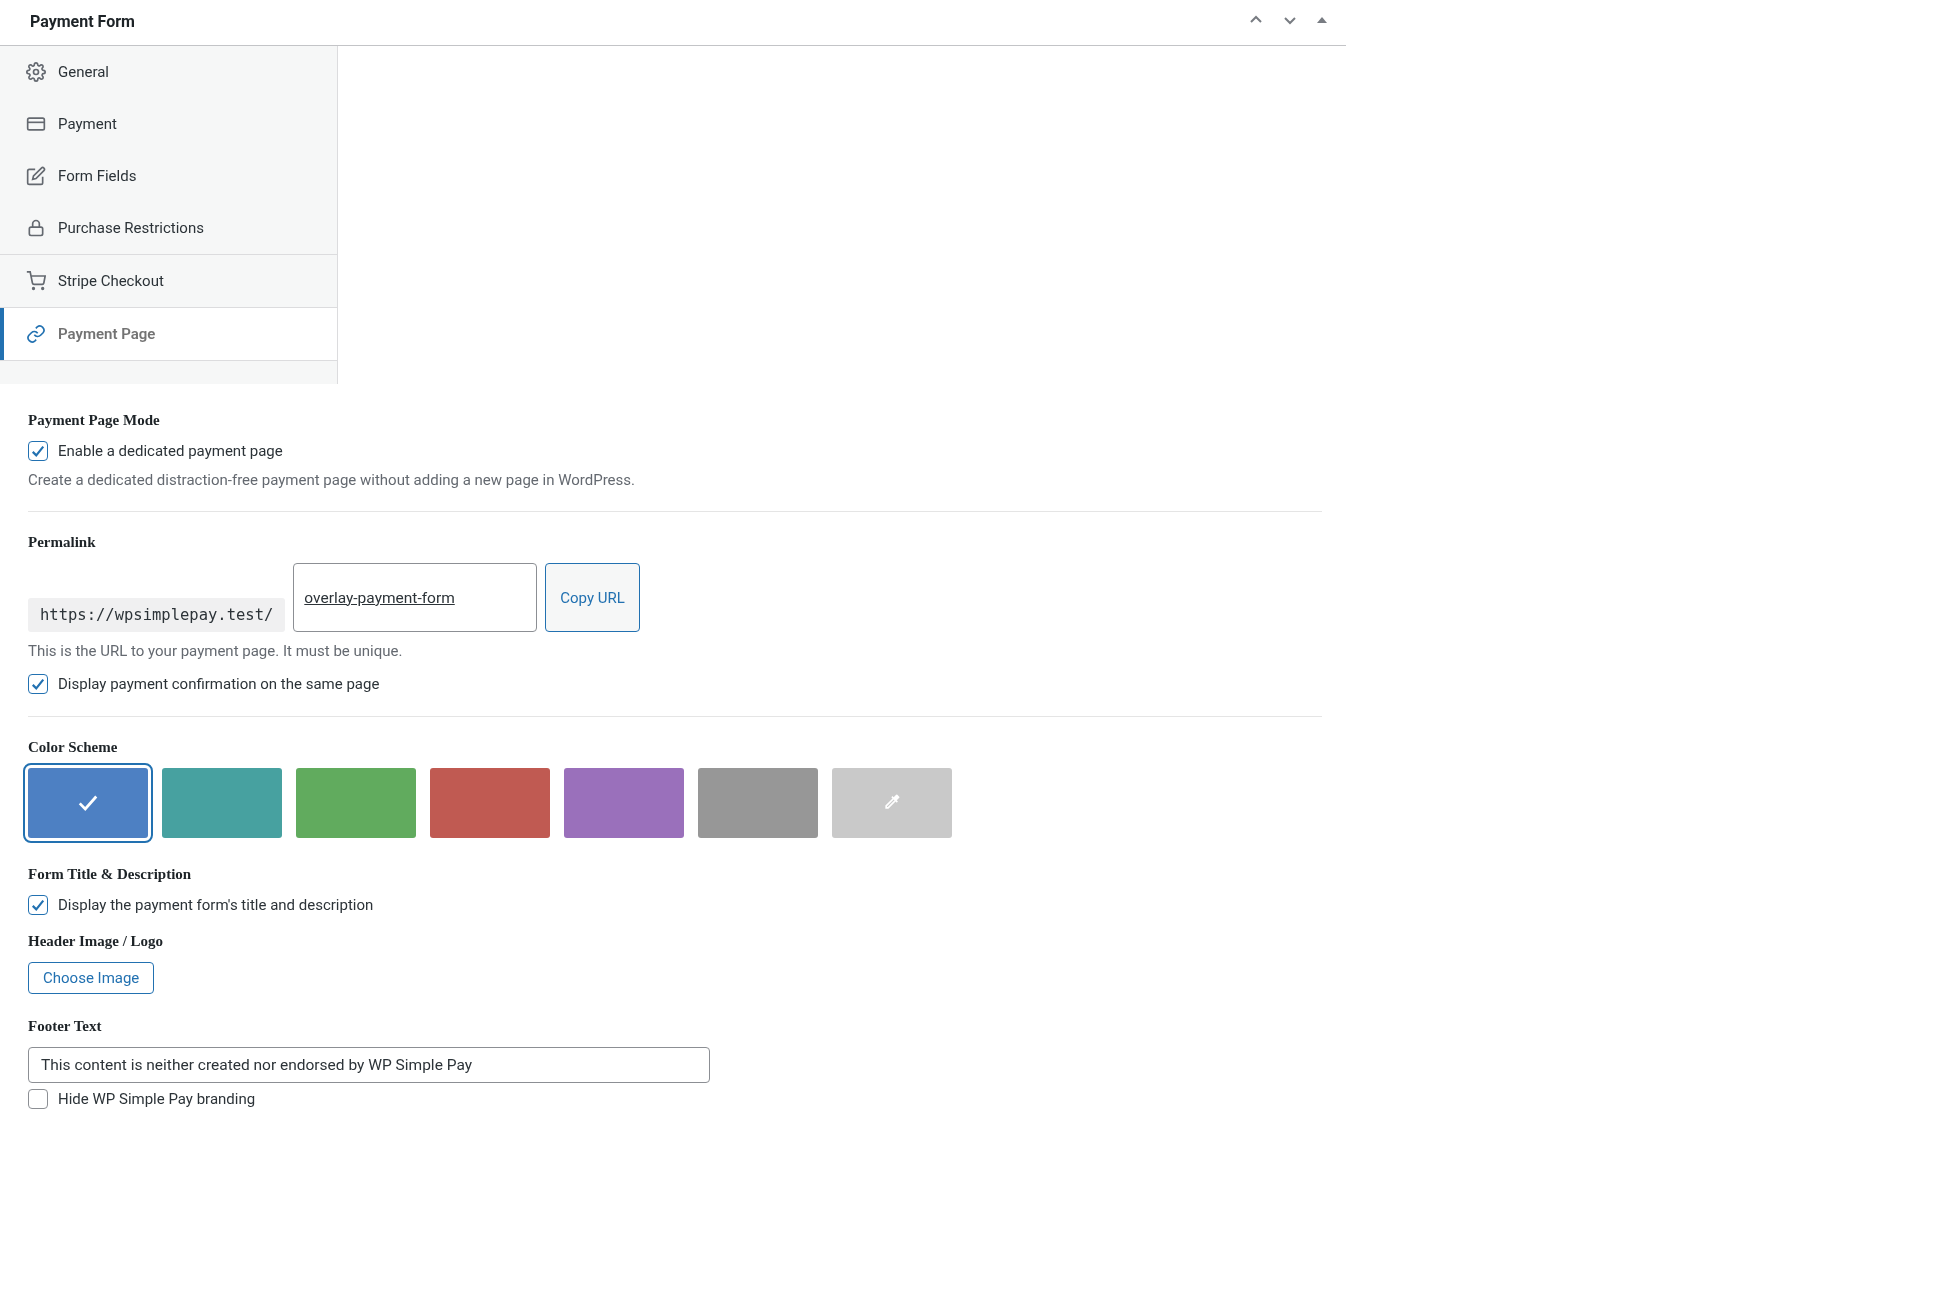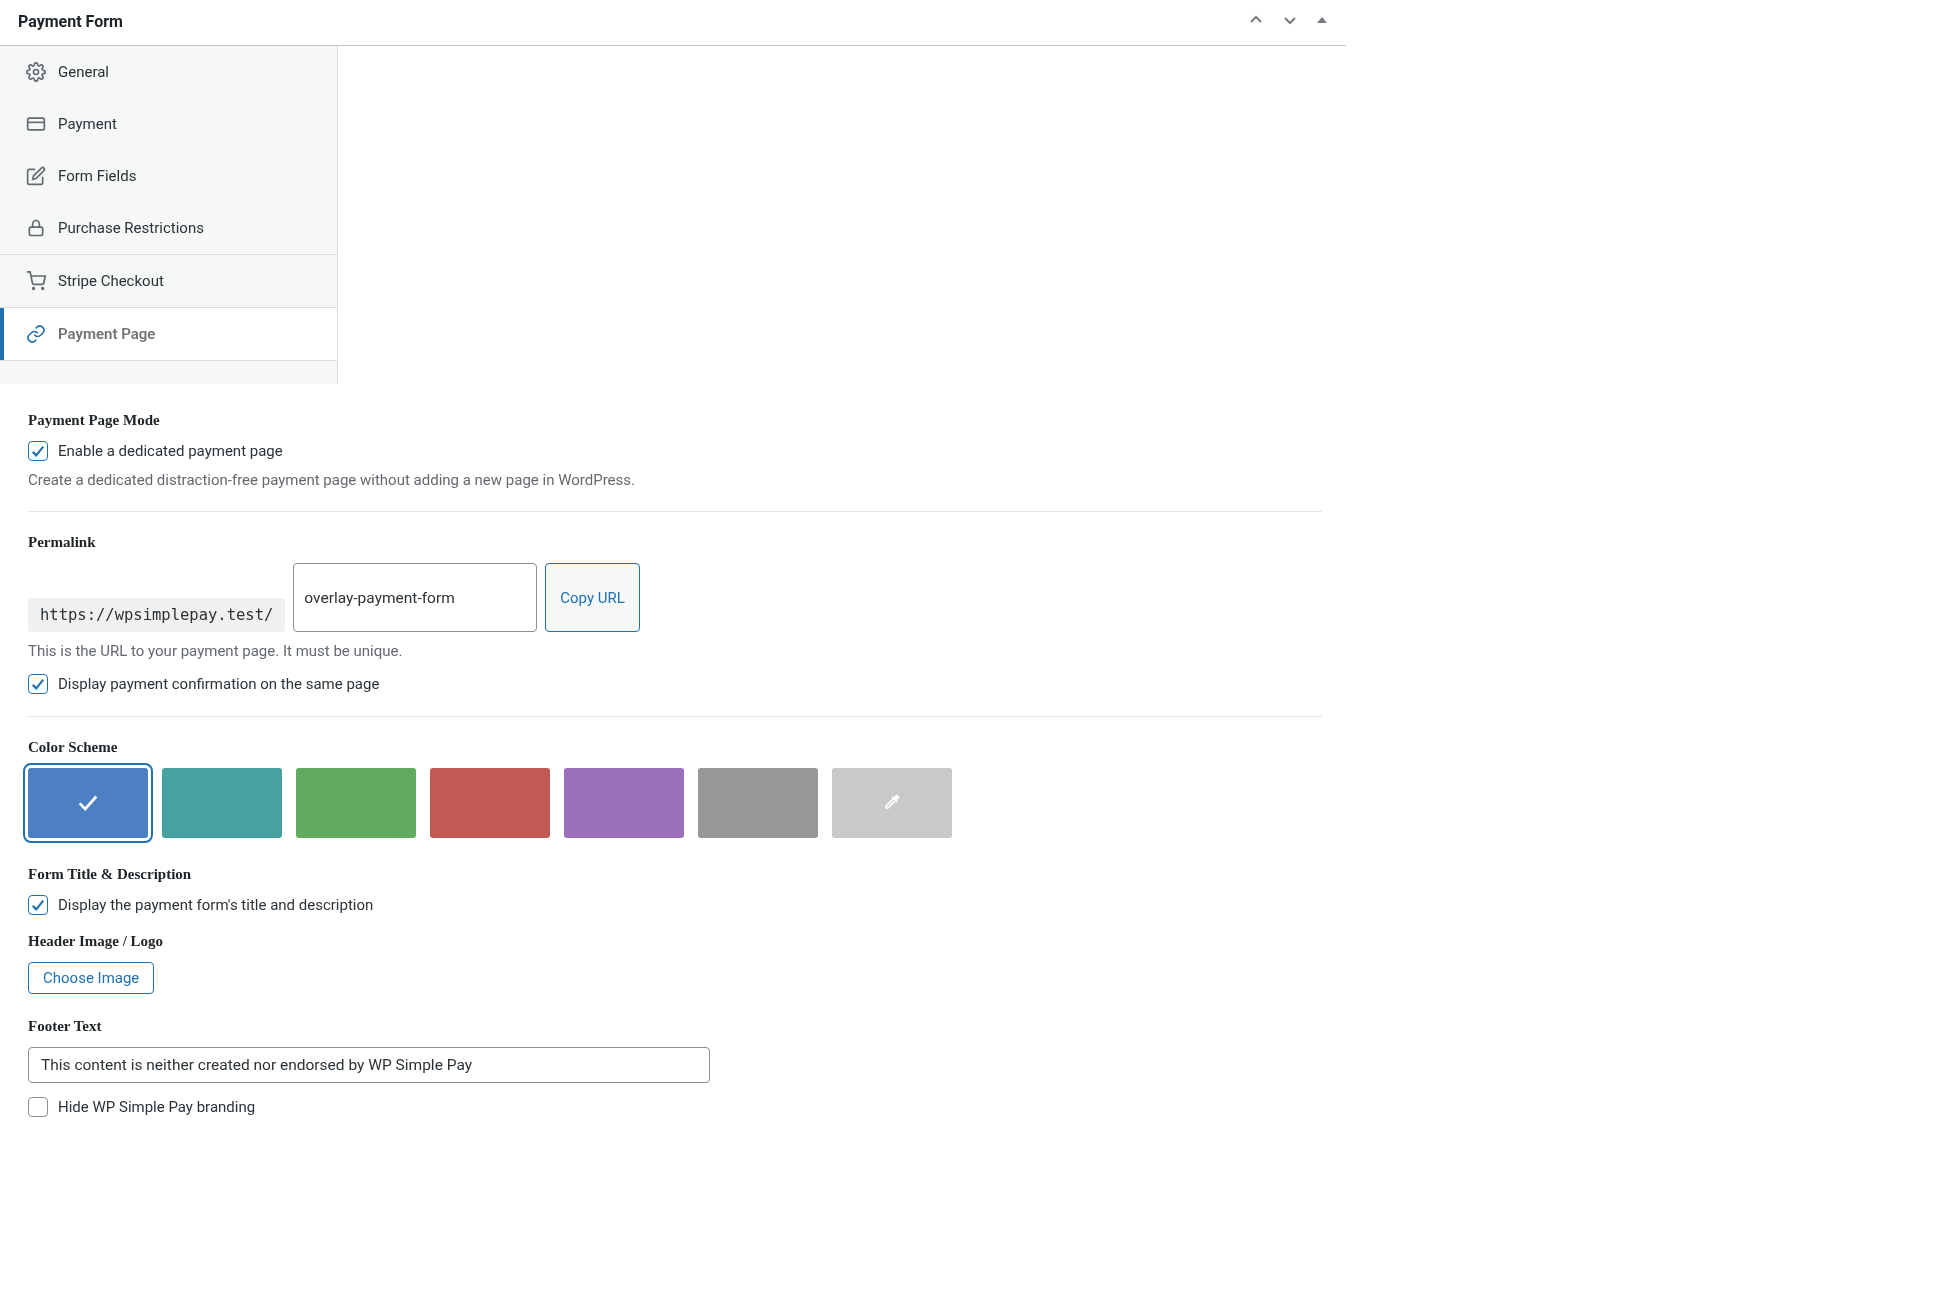--- a/index.html
+++ b/index.html
@@ -9,21 +9,21 @@
     color: #1e1e1e;
     background: #fff;
   }
   .metabox {
     width: 1346px;
   }
   .metabox-header {
     display: flex;
     align-items: center;
     justify-content: space-between;
-    padding: 10px 16px 12px 18px;
+    padding: 10px 16px 12px 30px;
     border-bottom: 1px solid #c3c4c7;
   }
   .metabox-title {
     font-size: 16px;
     font-weight: 700;
     color: #1d2327;
   }
   .metabox-controls {
     display: flex;
     align-items: center;
@@ -146,21 +146,21 @@
   }
   .text-input {
     border: 1px solid #8c8f94;
     border-radius: 4px;
     padding: 6px 10px;
     font-size: 15.5px;
     font-family: inherit;
     color: #2c3338;
     background: #fff;
   }
-  .text-input.slug { width: 244px; }
+  .text-input.slug { width: 244px; text-decoration: underline; }
   .btn-secondary {
     border: 1px solid #2271b1;
     background: #f6f7f7;
     color: #2271b1;
     border-radius: 4px;
     padding: 6px 14px;
     font-size: 15px;
     cursor: pointer;
     font-family: inherit;
     display: inline-flex;
@@ -360,21 +360,21 @@
       </div>
 
       <div class="field">
         <label class="label">Header Image / Logo</label>
         <button class="btn-secondary" style="background:#fff">Choose Image</button>
       </div>
 
       <div class="field" style="margin-top:24px">
         <label class="label">Footer Text</label>
         <input type="text" class="text-input footer-input" value="This content is neither created nor endorsed by WP Simple Pay" style="">
-        <div class="checkbox-row" style="margin-top:14px">
+        <div class="checkbox-row" style="margin-top:6px">
           <span class="cb">
             
           </span>
           <span>Hide WP Simple Pay branding</span>
         </div>
       </div>
 
     </div>
   </div>
 </div>

